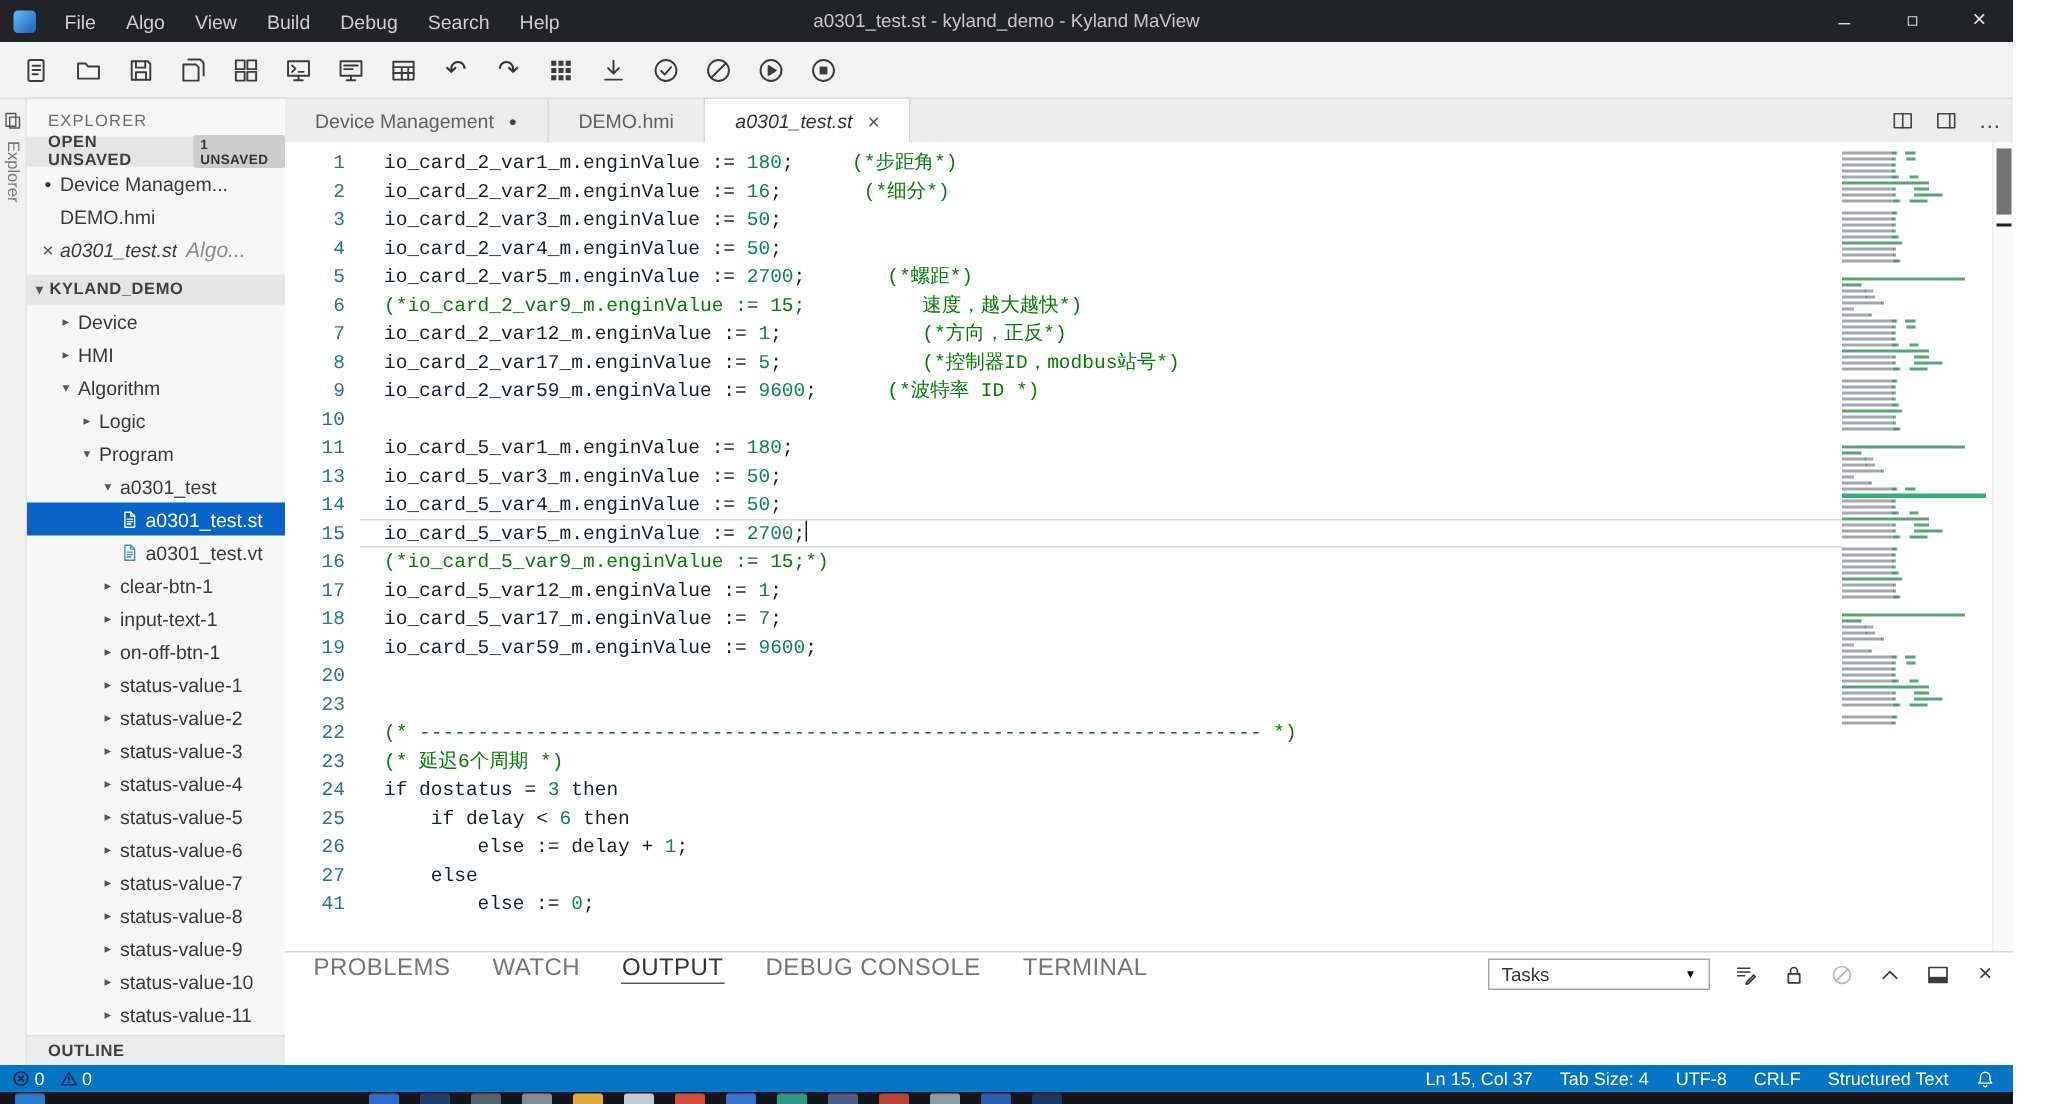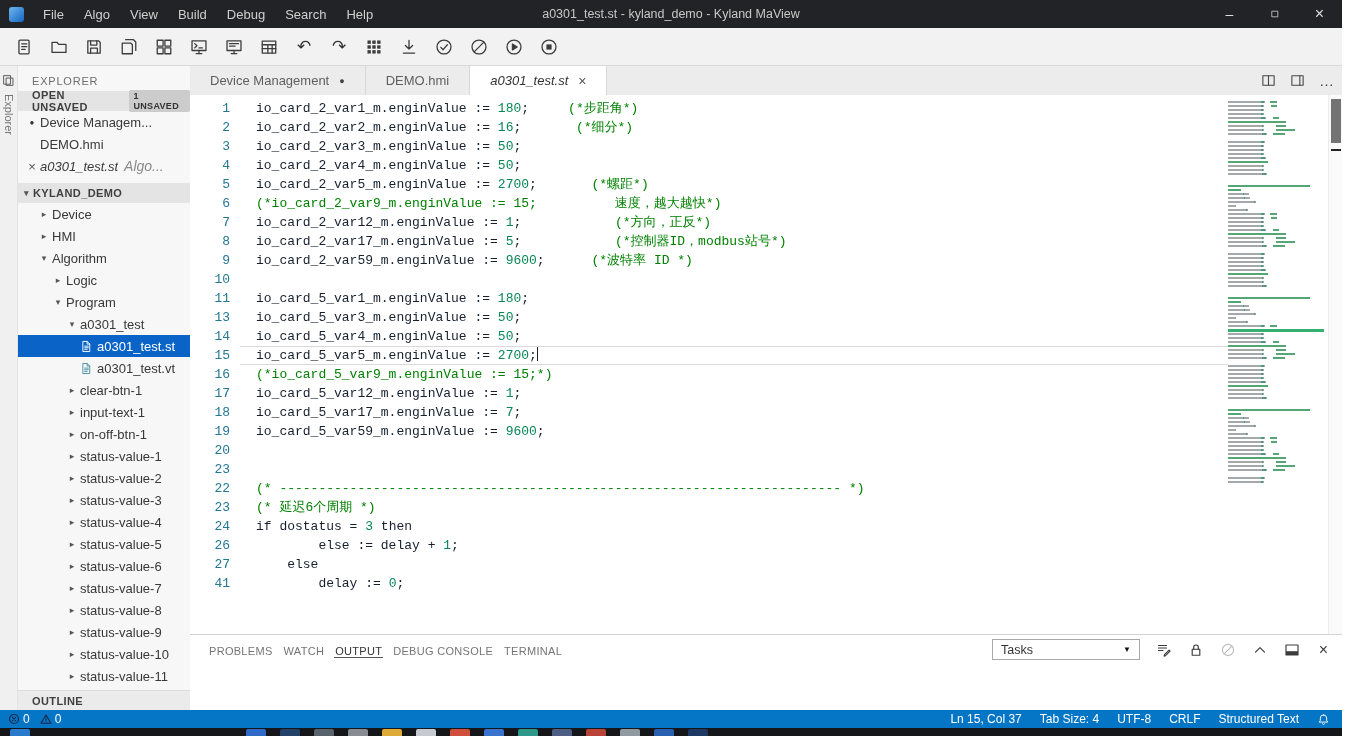--- a/index.html
+++ b/index.html
@@ -92,22 +92,22 @@
   .mrow{height:2px;margin-bottom:2px;display:flex}
   .ms{height:2px;flex:0 0 auto}
   .mc{background:rgba(90,96,105,.55)} .mn{background:rgba(34,125,88,.8)} .mm{background:rgba(54,150,92,.85)} .mk{background:rgba(90,96,105,.55)} .msp{background:transparent}
   .mhl{height:3px;margin-bottom:1px;background:#35b06f;width:96px}
   .scrollcol{position:absolute;top:0;bottom:0;right:0;width:14px;background:#fafafa;border-left:1px solid #ececec}
   .thumb{position:absolute;top:4px;left:2px;width:10px;height:44px;background:#5a5a5a;opacity:.85}
   .stick{position:absolute;top:54px;left:2px;width:10px;height:2px;background:#222}
 
   
   .panel{height:76px;border-top:1px solid #d4d4d4;position:relative;background:#fff;flex:0 0 auto}
-  .panel-tabs{position:absolute;left:18px;top:0;height:30px;display:flex;gap:9px;align-items:center;
-    font-size:11px;color:#757575;letter-spacing:.3px}
+  .panel-tabs{position:absolute;left:18px;top:0;height:30px;display:flex;gap:26px;align-items:flex-start;
+    font-size:16px;color:#757575;letter-spacing:.3px}
   .ptab{display:flex;align-items:center;border-bottom:1px solid transparent;padding:2px 1px 0}
   .ptab.act{color:#333;border-bottom-color:#555}
   .panel-right{position:absolute;right:10px;top:4px;display:flex;align-items:center;gap:15px;color:#3c3c3c}
   .tasks{width:148px;height:21px;border:1px solid #a9a9a9;background:#fff;display:flex;align-items:center;
     padding:0 8px;font-size:12.5px;color:#333}
   .tasks .dd{margin-left:auto;font-size:8px;color:#111}
   .pbtn{width:17px;height:17px;display:flex;align-items:center;justify-content:center}
   .pbtn .ic{width:16px;height:16px}
   .pbtn.faded{opacity:.35}
   .pbtn.glyph{font-size:16px;color:#3c3c3c;line-height:16px}
@@ -509,30 +509,34 @@
             </div>
             <div class="line">
               <div class="gut">23</div>
               <div class="ltext"><span class="sm">(* 延迟6个周期 *)</span></div>
             </div>
             <div class="line">
               <div class="gut">24</div>
               <div class="ltext"><span class="sk">if</span><span class="sc"> dostatus = </span><span class="sn">3</span><span class="sc"> </span><span class="sk">then</span></div>
             </div>
             <div class="line">
+              <div class="gut">25</div>
+              <div class="ltext"><span class="sc">    </span><span class="sk">if</span><span class="sc"> delay &lt; </span><span class="sn">6</span><span class="sc"> </span><span class="sk">then</span></div>
+            </div>
+            <div class="line">
               <div class="gut">26</div>
               <div class="ltext"><span class="sc">        else := delay + </span><span class="sn">1</span><span class="sc">;</span></div>
             </div>
             <div class="line">
               <div class="gut">27</div>
               <div class="ltext"><span class="sc">    </span><span class="sk">else</span></div>
             </div>
             <div class="line">
               <div class="gut">41</div>
-              <div class="ltext"><span class="sc">        delay := </span><span class="sn">0</span><span class="sc">;</span></div>
+              <div class="ltext"><span class="sc">        else := </span><span class="sn">0</span><span class="sc">;</span></div>
             </div>
           </div>
         <div class="minimap" id="minimap">
             <div class="mrow">
               <span class="ms mc" style="width: 32.55px;"></span>
               <span class="ms mn" style="width: 3.15px;"></span>
               <span class="ms mc" style="width: 1.05px;"></span>
               <span class="ms msp" style="width: 5.25px;"></span>
               <span class="ms mm" style="width: 7.35px;"></span>
             </div>

